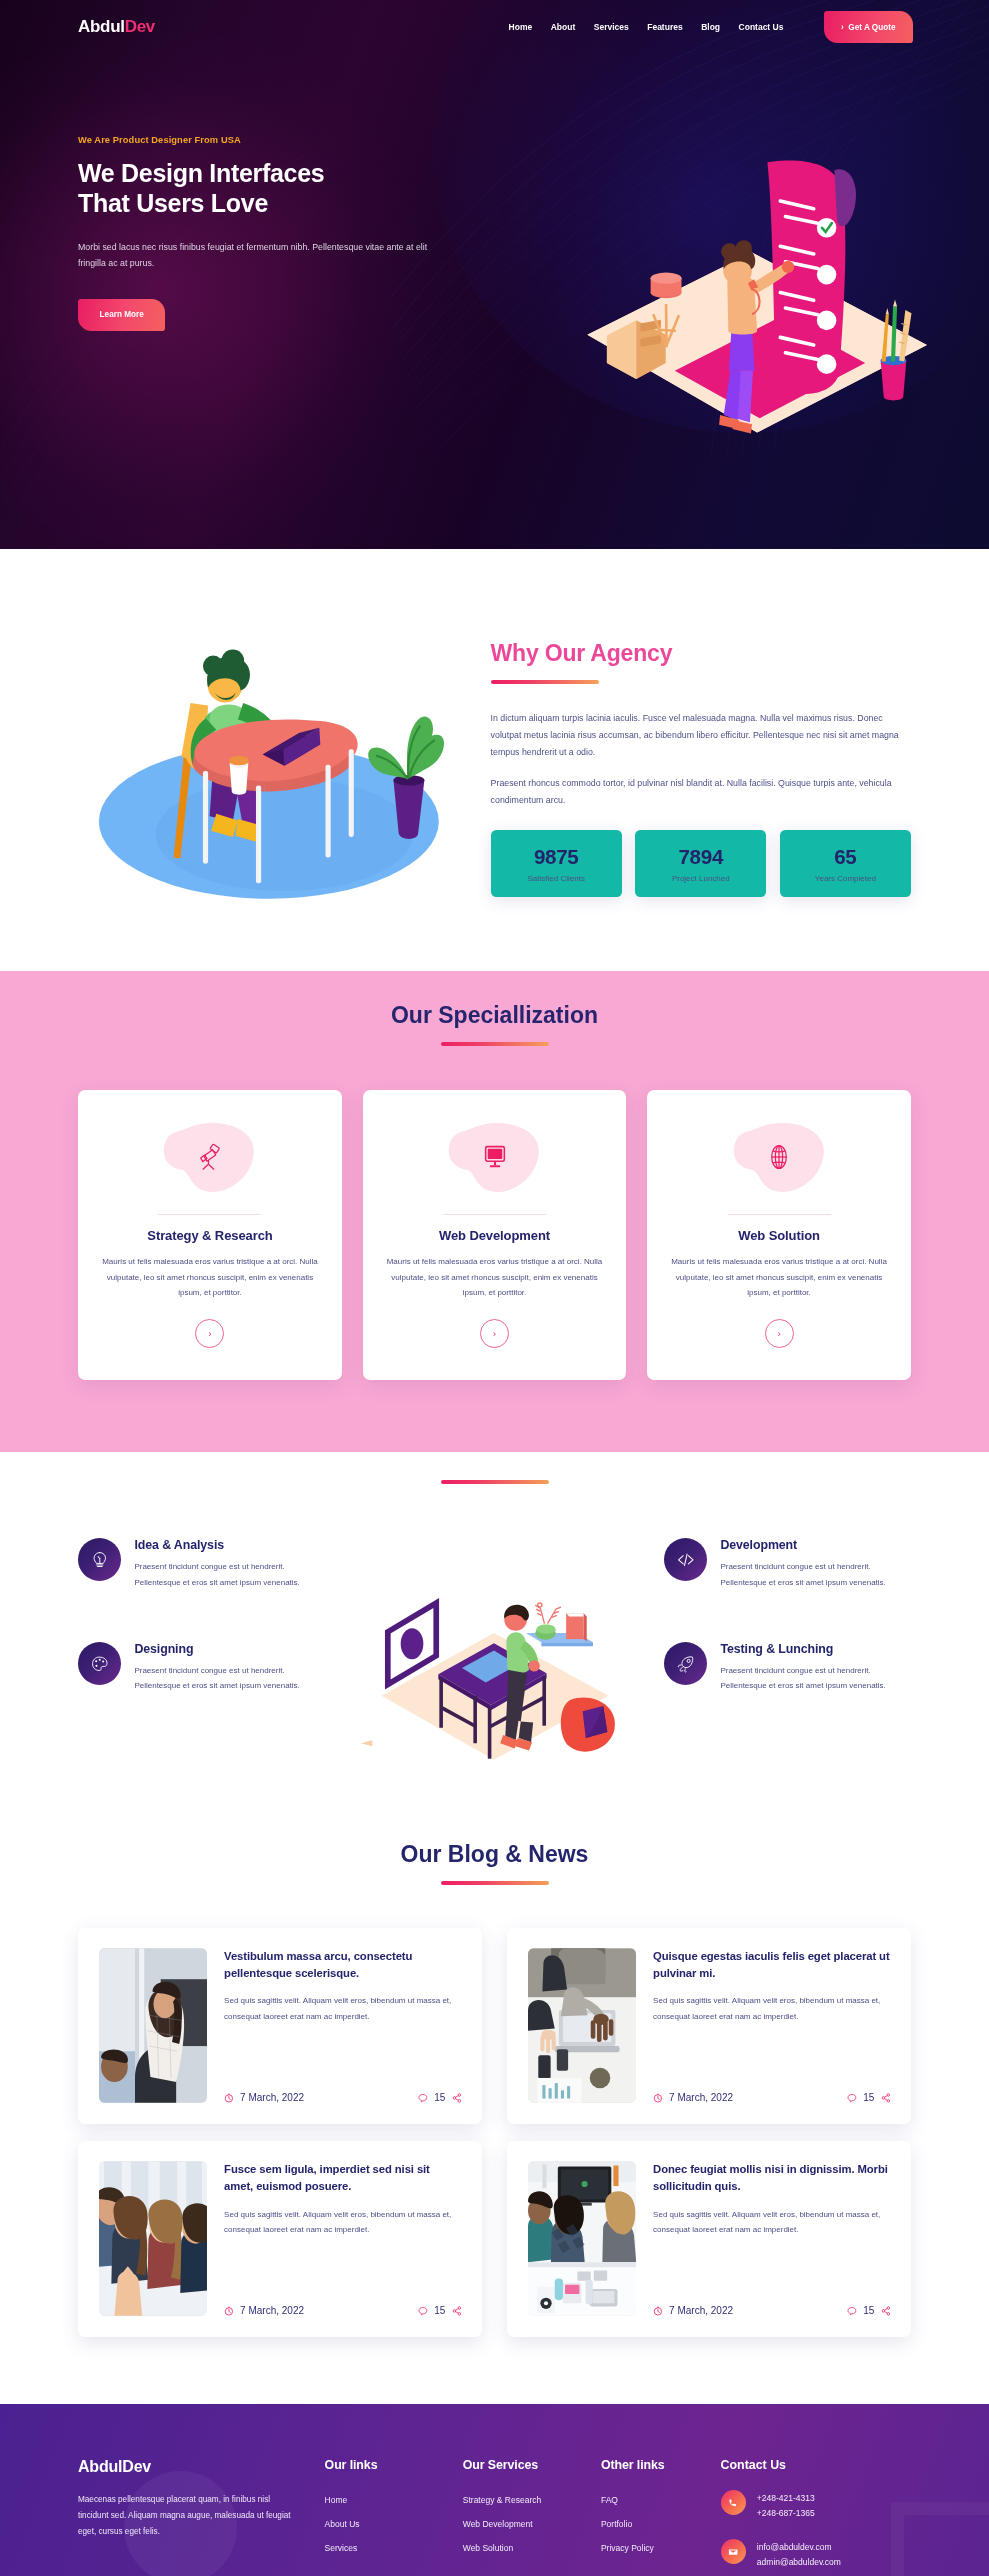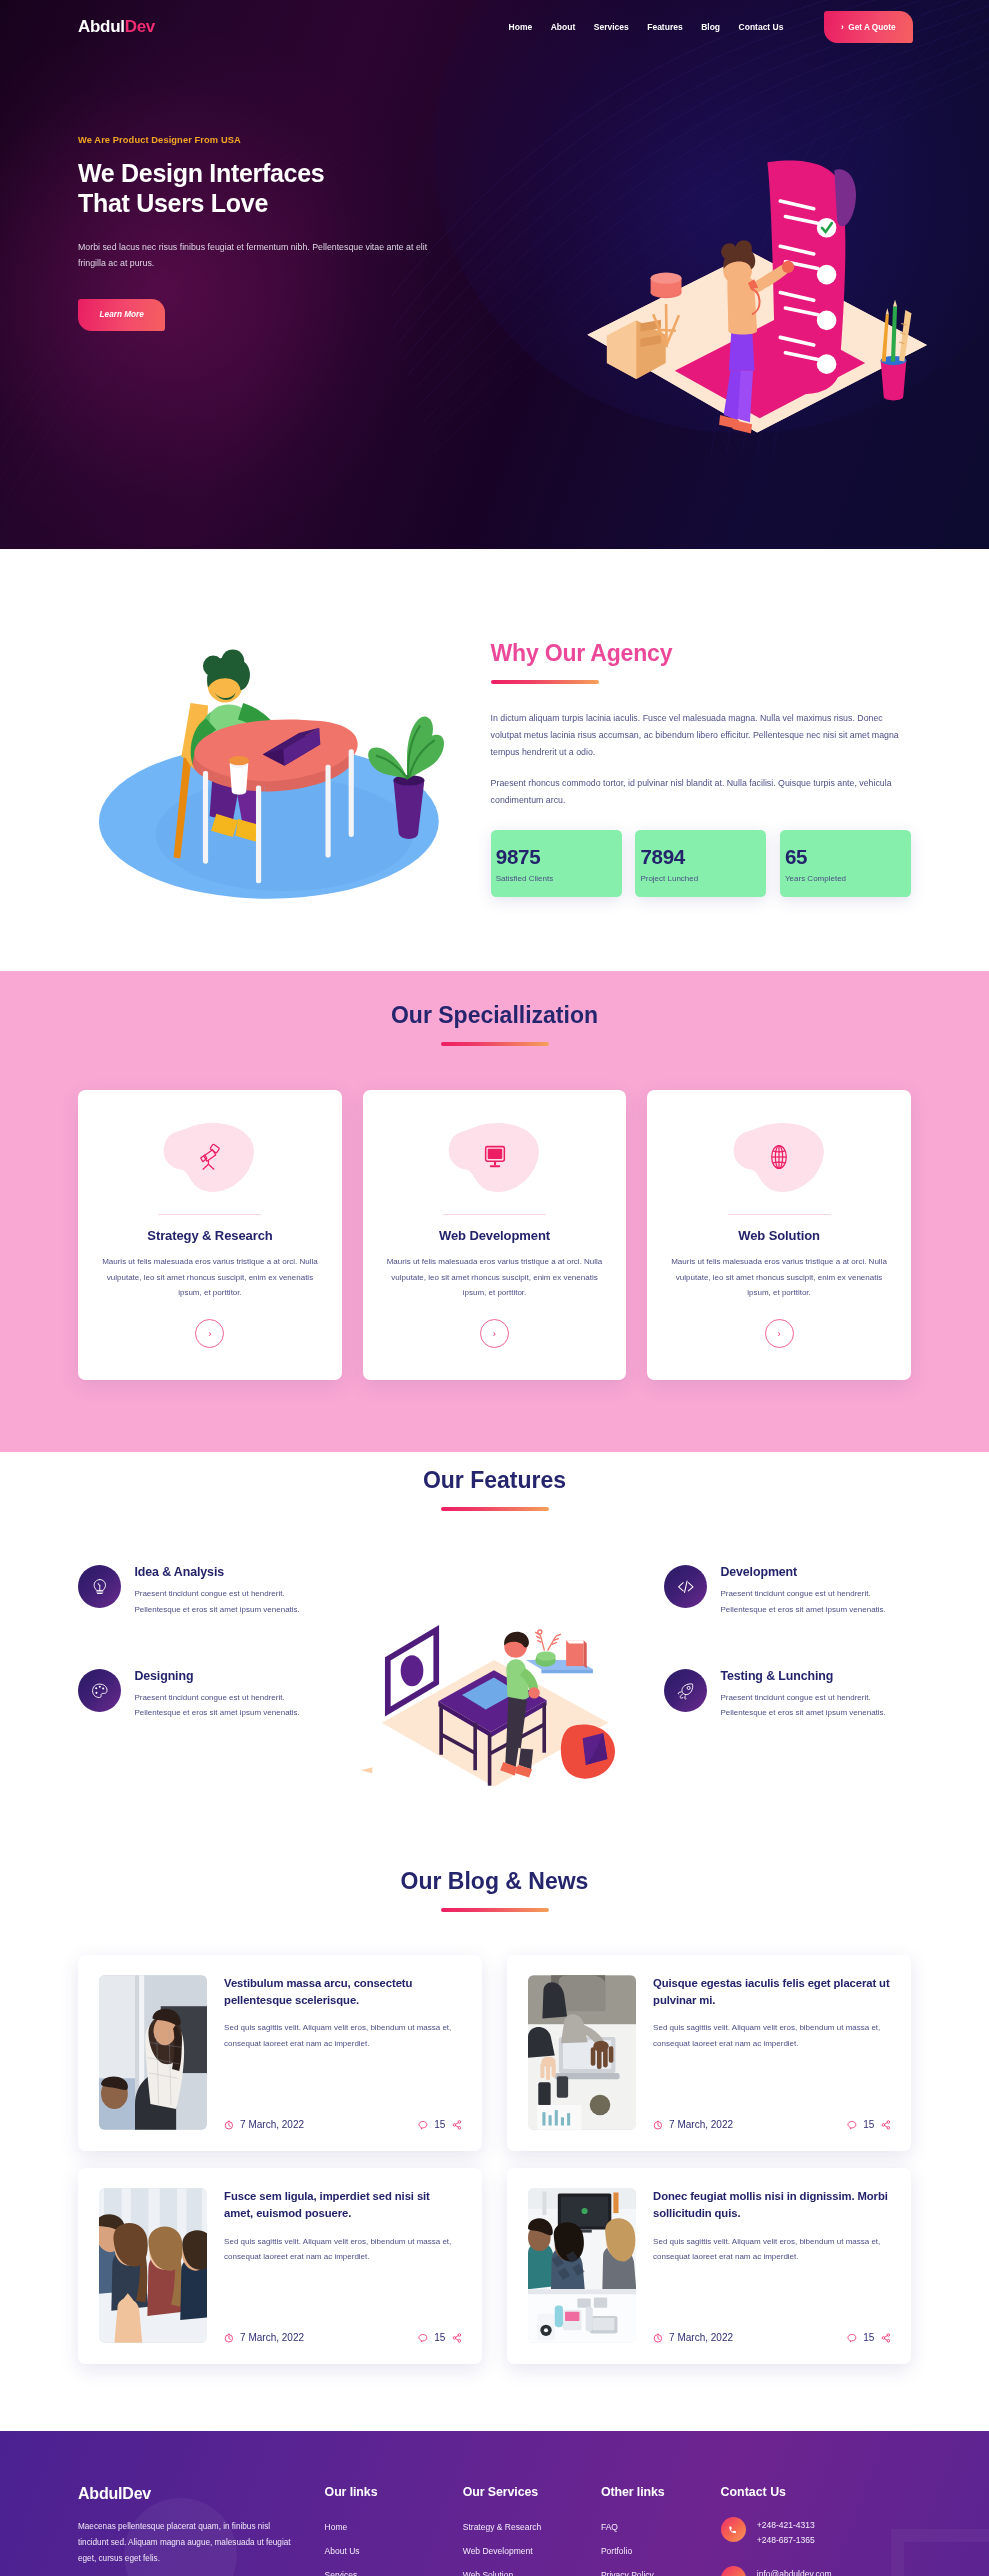--- a/index.html
+++ b/index.html
@@ -25,36 +25,36 @@
       background:linear-gradient(100deg,#e91e63 0%,#f3496b 60%,#f4605f 100%);
       border-radius:3.1px 13.4px 3.1px 13.4px;}
   .hero-inner{position:relative;z-index:6;display:flex;padding:34px 0 0 78px}
   .hero-left{width:392px;padding-top:47px}
   .eyebrow{color:#f5a623;font-size:9.3px;font-weight:bold;letter-spacing:0.1px;margin-bottom:13px}
   .hero-h1{color:#fff;font-size:25px;line-height:1.21;font-weight:bold;letter-spacing:-0.3px}
   .hero-p{color:#ded9e6;font-size:8.8px;line-height:1.85;margin-top:20.6px;width:361px}
   .learn-btn{margin-top:27px;display:inline-flex;align-items:center;justify-content:center;height:32px;
       padding:0 21.6px;border:none;cursor:pointer;color:#fff;font-size:8.2px;font-weight:bold;
       background:linear-gradient(100deg,#e91e63 0%,#f3496b 55%,#f4605f 100%);
-      border-radius:3.1px 13.4px 3.1px 13.4px;font-style:italic;}
+      border-radius:3.1px 13.4px 3.1px 13.4px;}
   .hero-art{position:absolute;right:31px;top:129px;width:412px;height:319px}
 
   
   .agency{padding:56px 78px 62px;display:flex;gap:20.6px;align-items:flex-start;background:#fff}
   .agency-art{width:392px;height:309px;flex:none;margin-top:-5.2px}
   .agency-right{padding-top:35px;width:428px}
   .sec-title{color:#ec4899;font-size:23px;font-weight:bold;letter-spacing:-0.2px}
   .rule{width:108px;height:3.6px;border-radius:2.1px;margin-top:13.4px;
       background:linear-gradient(90deg,#ed1e63 0%,#ef3d66 35%,#f5a05a 100%)}
   .rule.center{margin:13.4px auto 0}
   .agency-p{color:#4d4f87;font-size:8.8px;line-height:1.95;margin-top:26px}
   .agency-p2{color:#4d4f87;font-size:8.8px;line-height:1.95;margin-top:13.4px}
   .stats{display:flex;gap:13.4px;margin-top:20.6px}
-  .stat{flex:1;background:#86efac;border-radius:5.2px;box-shadow:0 3.1px 15.5px rgba(60,40,120,.13);
-      padding:15.5px 5.2px 13.4px;}
+  .stat{flex:1;background:#14b8a6;border-radius:5.2px;box-shadow:0 3.1px 15.5px rgba(60,40,120,.13);
+      padding:15.5px 5.2px 13.4px;text-align:center}
   .stat-num{color:#23236b;font-size:20.6px;font-weight:bold;letter-spacing:-0.3px}
   .stat-lbl{color:#4d4f87;font-size:8px;margin-top:5.2px}
 
   
   .spec{padding:31px 78px 72px;background:#f9a8d4;text-align:center}
   .spec h2,.feat h2,.blog h2{color:#25256e;font-size:23px;font-weight:bold}
   .spec-cards{display:flex;gap:20.6px;margin-top:44px;text-align:center}
   .spec-card{flex:1;background:#fff;border-radius:7.2px;box-shadow:0 5.2px 20.6px rgba(60,40,120,.11);
       padding:29px 24px 32px;position:relative}
   .blob-wrap{width:103px;height:77px;margin:0 auto;position:relative}
@@ -400,21 +400,20 @@
         <div class="divider"></div>
         <h3>Web Solution</h3>
         <p>Mauris ut felis malesuada eros varius tristique a at orci. Nulla vulputate, leo sit amet rhoncus suscipit, enim ex venenatis ipsum, et porttitor.</p>
         <div class="arrow-btn">›</div>
       </div>
 
     </div>
   </section>
 
   <section class="feat">
-    <h2>Our Features</h2>
     <div class="rule center"></div>
 
     <div class="feat-grid">
 
       <div class="feat-col">
         <div class="feat-item">
           <div class="feat-ico">
             <svg width="19.6" height="19.6" viewBox="0 0 38 38">
               <g fill="none" stroke="#fff" stroke-width="1.8" stroke-linecap="round">
                 <path d="M19,5 C12.5,5 8,10 8,16 C8,20.5 11,23 12.5,26 L25.5,26 C27,23 30,20.5 30,16 C30,10 25.5,5 19,5 Z"></path>

